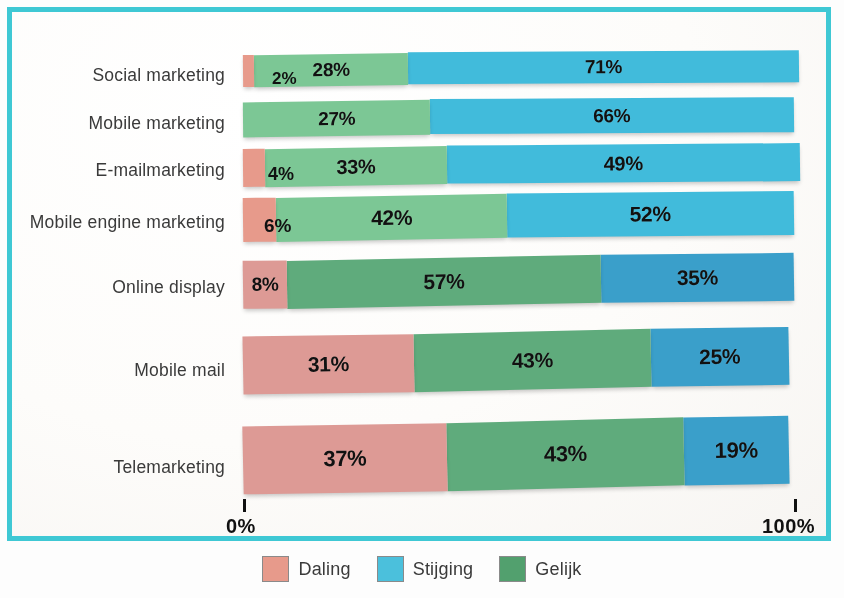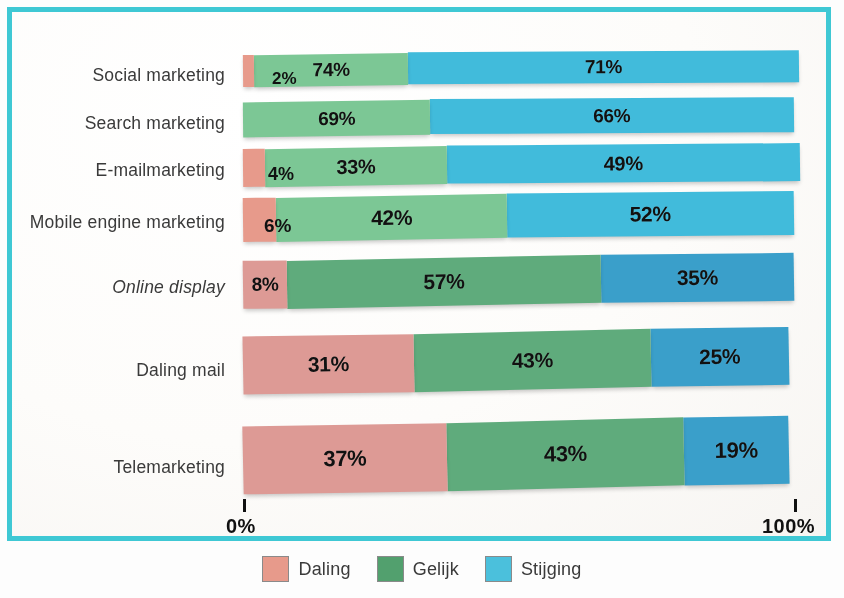--- a/index.html
+++ b/index.html
@@ -144,33 +144,33 @@
 <div id="page">
   <div id="frame">
     <div id="paper-bg"></div>
 
     <div id="plot">
         <div class="row" style="top: 0px;">
           <div class="cat-label" style="top: 53px; left: 0px; width: 213px;">Social marketing</div>
           <div class="bar-wrap" style="top: 43px; left: 0px; width: 802px; height: 32px; transform: rotate(-0.6deg); transform-origin: 231px 50%;">
             <div class="seg pink" style="left: 231px; width: 11.02px; height: 32px; font-size: 17px; z-index: 10; transform: skewY(0.35deg); box-shadow: rgba(0, 0, 0, 0.22) 0px 3px 4px -1px;"></div>
             <div class="seg green" style="left: 242.02px; width: 154.28px; height: 32px; font-size: 19px; z-index: 9; transform: skewY(-0.25deg); box-shadow: rgba(0, 0, 0, 0.22) 0px 3px 4px -1px;">
-              <span class="val">74%</span>
+              <span class="val">28%</span>
             </div>
             <div class="seg blue" style="left: 396.3px; width: 391.21px; height: 32px; font-size: 19px; z-index: 8; transform: skewY(0.3deg); box-shadow: rgba(0, 0, 0, 0.22) 0px 3px 4px -1px;">
               <span class="val">71%</span>
             </div>
           </div>
           <div class="outside-val" style="left: 260px; top: 57px; font-size: 17px;">2%</div>
         </div>
         <div class="row" style="top: 0px;">
-          <div class="cat-label" style="top: 101px; left: 0px; width: 213px;">Search marketing</div>
+          <div class="cat-label" style="top: 101px; left: 0px; width: 213px;">Mobile marketing</div>
           <div class="bar-wrap" style="top: 90px; left: 0px; width: 802px; height: 35px; transform: rotate(-0.6deg); transform-origin: 231px 50%;">
             <div class="seg green" style="left: 231px; width: 187.34px; height: 35px; font-size: 19px; z-index: 9; transform: skewY(-0.25deg); box-shadow: rgba(0, 0, 0, 0.22) 0px 3px 4px -1px;">
-              <span class="val">69%</span>
+              <span class="val">27%</span>
             </div>
             <div class="seg blue" style="left: 418.34px; width: 363.66px; height: 35px; font-size: 19px; z-index: 8; transform: skewY(0.3deg); box-shadow: rgba(0, 0, 0, 0.22) 0px 3px 4px -1px;">
               <span class="val">66%</span>
             </div>
           </div>
         </div>
         <div class="row" style="top: 0px;">
           <div class="cat-label" style="top: 148px; left: 0px; width: 213px;">E-mailmarketing</div>
           <div class="bar-wrap" style="top: 137px; left: 0px; width: 802px; height: 38px; transform: rotate(-0.7deg); transform-origin: 231px 50%;">
             <div class="seg pink" style="left: 231px; width: 22.04px; height: 38px; font-size: 18px; z-index: 10; transform: skewY(0.35deg); box-shadow: rgba(0, 0, 0, 0.22) 0px 3px 4px -1px;"></div>
@@ -190,35 +190,35 @@
             <div class="seg green" style="left: 264.06px; width: 231.42px; height: 44px; font-size: 21px; z-index: 9; transform: skewY(-0.25deg); box-shadow: rgba(0, 0, 0, 0.22) 0px 3px 4px -1px;">
               <span class="val">42%</span>
             </div>
             <div class="seg blue" style="left: 495.48px; width: 286.52px; height: 44px; font-size: 21px; z-index: 8; transform: skewY(0.3deg); box-shadow: rgba(0, 0, 0, 0.22) 0px 3px 4px -1px;">
               <span class="val">52%</span>
             </div>
           </div>
           <div class="outside-val" style="left: 252px; top: 203px; font-size: 19px;">6%</div>
         </div>
         <div class="row" style="top: 0px;">
-          <div class="cat-label" style="top: 265px; left: 0px; width: 213px; font-style: italic;">Online display</div>
+          <div class="cat-label" style="top: 265px; left: 0px; width: 213px;">Online display</div>
           <div class="bar-wrap" style="top: 249px; left: 0px; width: 802px; height: 48px; transform: rotate(-0.9deg); transform-origin: 231px 50%;">
             <div class="seg dark-pink" style="left: 231px; width: 44.08px; height: 48px; font-size: 19px; z-index: 10; transform: skewY(0.35deg); box-shadow: rgba(0, 0, 0, 0.22) 0px 3px 4px -1px;">
               <span class="val">8%</span>
             </div>
             <div class="seg dark-green" style="left: 275.08px; width: 314.07px; height: 48px; font-size: 21px; z-index: 9; transform: skewY(-0.25deg); box-shadow: rgba(0, 0, 0, 0.22) 0px 3px 4px -1px;">
               <span class="val">57%</span>
             </div>
             <div class="seg dark-blue" style="left: 589.15px; width: 192.85px; height: 48px; font-size: 21px; z-index: 8; transform: skewY(0.3deg); box-shadow: rgba(0, 0, 0, 0.22) 0px 3px 4px -1px;">
               <span class="val">35%</span>
             </div>
           </div>
         </div>
         <div class="row" style="top: 0px;">
-          <div class="cat-label" style="top: 348px; left: 0px; width: 213px;">Daling mail</div>
+          <div class="cat-label" style="top: 348px; left: 0px; width: 213px;">Mobile mail</div>
           <div class="bar-wrap" style="top: 325px; left: 0px; width: 802px; height: 58px; transform: rotate(-1.1deg); transform-origin: 231px 50%;">
             <div class="seg dark-pink" style="left: 231px; width: 170.81px; height: 58px; font-size: 21px; z-index: 10; transform: skewY(0.35deg); box-shadow: rgba(0, 0, 0, 0.22) 0px 3px 4px -1px;">
               <span class="val">31%</span>
             </div>
             <div class="seg dark-green" style="left: 401.81px; width: 236.93px; height: 58px; font-size: 21px; z-index: 9; transform: skewY(-0.25deg); box-shadow: rgba(0, 0, 0, 0.22) 0px 3px 4px -1px;">
               <span class="val">43%</span>
             </div>
             <div class="seg dark-blue" style="left: 638.74px; width: 137.75px; height: 58px; font-size: 21px; z-index: 8; transform: skewY(0.3deg); box-shadow: rgba(0, 0, 0, 0.22) 0px 3px 4px -1px;">
               <span class="val">25%</span>
             </div>
@@ -247,21 +247,21 @@
       <div class="tick-label" style="left:750px; top:503px;text-align:right;">100%</div>
     </div>
   </div>
 
   <div id="legend">
     <div class="legend-item">
       <span class="legend-swatch" style="background:#e79a8b;"></span>
       <span class="legend-label">Daling</span>
     </div>
     <div class="legend-item">
+      <span class="legend-swatch" style="background:#4bc0dc;"></span>
+      <span class="legend-label">Stijging</span>
+    </div>
+    <div class="legend-item">
       <span class="legend-swatch" style="background:#52a06e;"></span>
       <span class="legend-label">Gelijk</span>
     </div>
-    <div class="legend-item">
-      <span class="legend-swatch" style="background:#4bc0dc;"></span>
-      <span class="legend-label">Stijging</span>
-    </div>
   </div>
 </div>
 
 </body></html>

